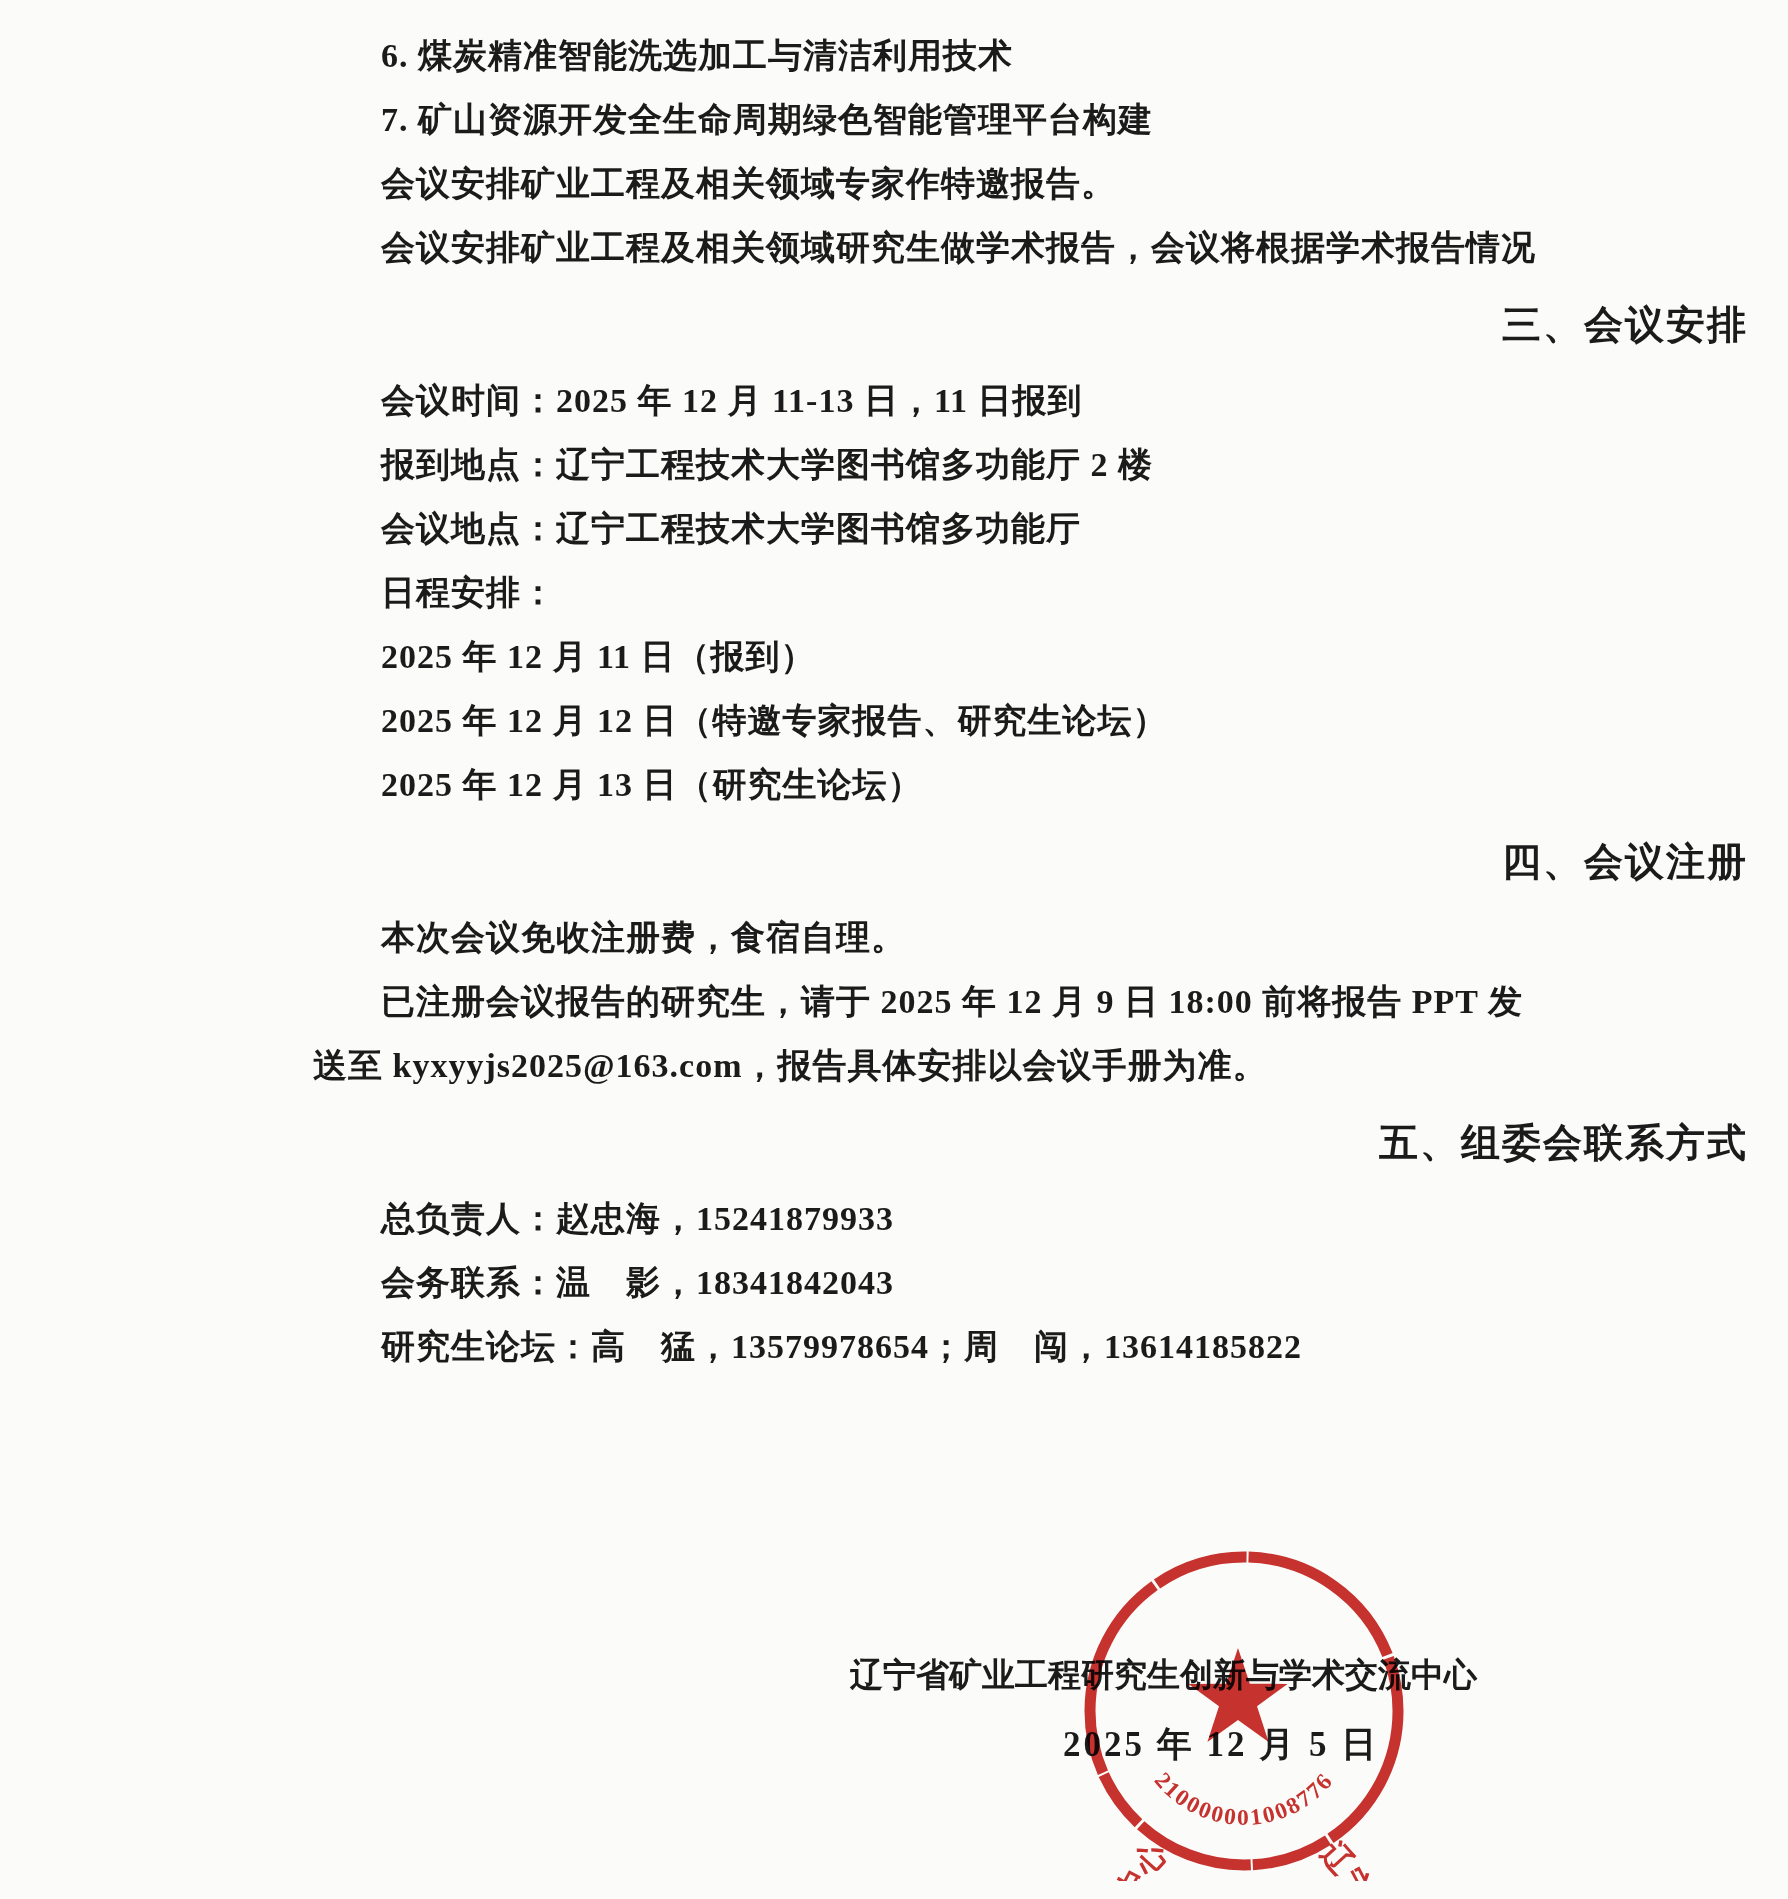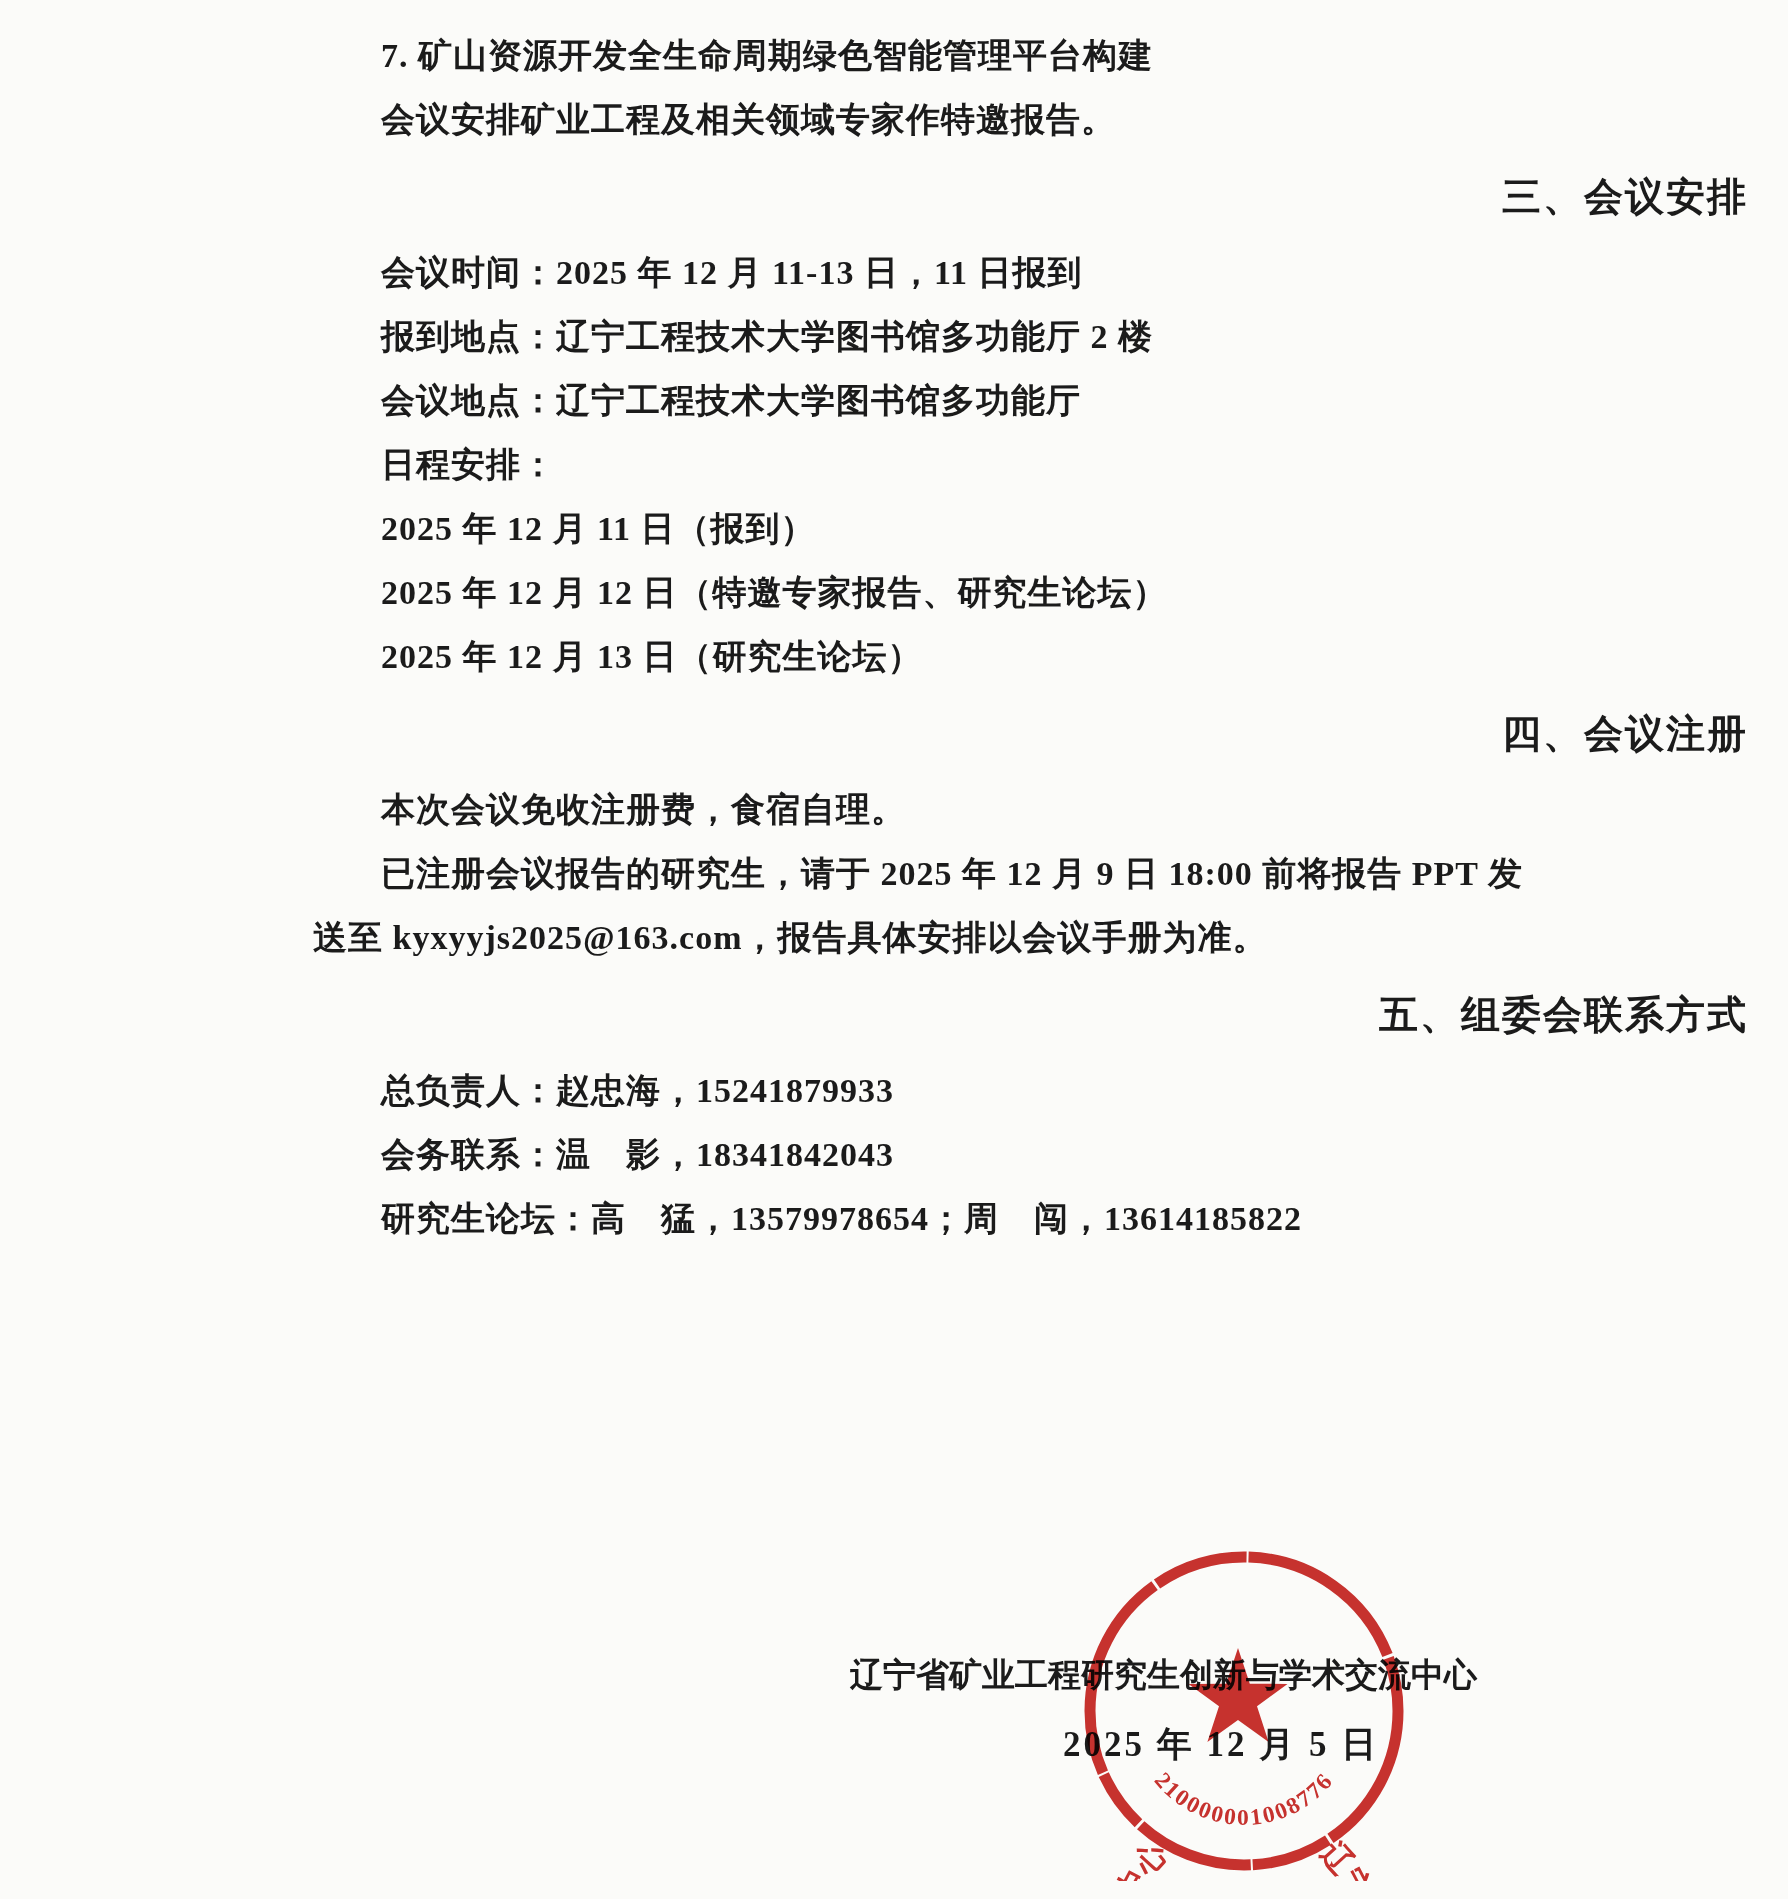--- a/index.html
+++ b/index.html
@@ -42,22 +42,24 @@
     mix-blend-mode:multiply;opacity:.93;
   }
   .seal text{font-family:"Liberation Serif","DejaVu Serif",serif;font-weight:700;}
 </style>
 </head>
 <body>
 
 <div class="page">
 
   <div class="content">
+    <div class="line indent">6. 煤炭精准智能洗选加工与清洁利用技术</div>
     <div class="line indent">7. 矿山资源开发全生命周期绿色智能管理平台构建</div>
     <div class="line indent">会议安排矿业工程及相关领域专家作特邀报告。</div>
+    <div class="line indent">会议安排矿业工程及相关领域研究生做学术报告，会议将根据学术报告情况</div>
     <div class="line heading">三、会议安排</div>
     <div class="line indent">会议时间：2025 年 12 月 11-13 日，11 日报到</div>
     <div class="line indent">报到地点：辽宁工程技术大学图书馆多功能厅 2 楼</div>
     <div class="line indent">会议地点：辽宁工程技术大学图书馆多功能厅</div>
     <div class="line indent">日程安排：</div>
     <div class="line indent">2025 年 12 月 11 日（报到）</div>
     <div class="line indent">2025 年 12 月 12 日（特邀专家报告、研究生论坛）</div>
     <div class="line indent">2025 年 12 月 13 日（研究生论坛）</div>
     <div class="line heading">四、会议注册</div>
     <div class="line indent">本次会议免收注册费，食宿自理。</div>

